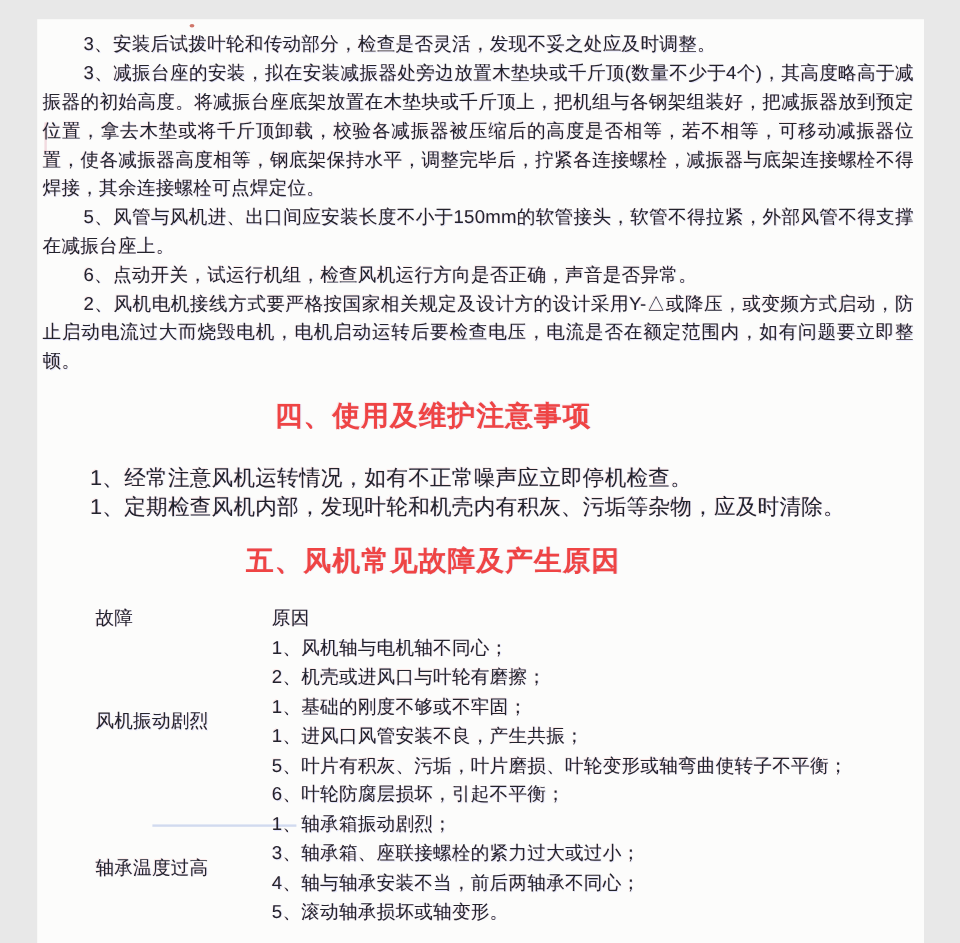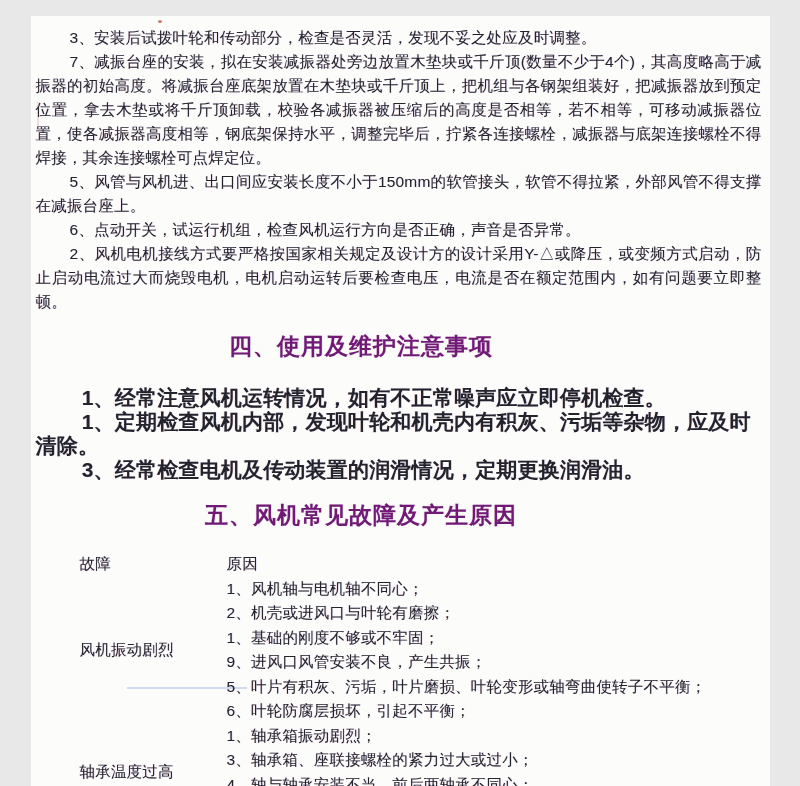--- a/index.html
+++ b/index.html
@@ -36,36 +36,36 @@
     font-weight: 500;
   }
   
   .section-heading {
     margin: 0;
     margin-right: 75px; 
     font-size: 23px;
     line-height: 32px;
     font-weight: 700;
     text-align: center;
-    color: #701a75;
+    color: #ef4444;
     letter-spacing: 1px;
   }
   .heading-usage { margin-top: 16px; }
   .heading-faults { margin-top: 17px; }
   
   .usage-list {
     margin-top: 24px;
   }
   .usage-item {
     margin: 0;
-    font-size: 21px;
+    font-size: 18px;
     line-height: 24px;
     letter-spacing: 0.2px;
     text-indent: 2.2em;
-    font-weight: 700;
+    font-weight: 400;
   }
   
   .fault-table {
     margin-top: 21px;
     margin-left: 44px;
     font-size: 15.5px;
     line-height: 24.5px;
     letter-spacing: 0.2px;
     font-weight: 500;
   }
@@ -112,49 +112,48 @@
 <body>
 
 <div class="page">
   <div class="artifact speck-red"></div>
   <div class="artifact smudge-pink"></div>
   <div class="artifact smudge-blue"></div>
 
   <div class="content">
 
     <p class="para">3、安装后试拨叶轮和传动部分，检查是否灵活，发现不妥之处应及时调整。</p>
-    <p class="para">7、减振台座的安装，拟在安装减振器处旁边放置木垫块或千斤顶(数量不少于4个)，其高度略高于减振器的初始高度。将减振台座底架放置在木垫块或千斤顶上，把机组与各钢架组装好，把减振器放到预定位置，拿去木垫或将千斤顶卸载，校验各减振器被压缩后的高度是否相等，若不相等，可移动减振器位置，使各减振器高度相等，钢底架保持水平，调整完毕后，拧紧各连接螺栓，减振器与底架连接螺栓不得焊接，其余连接螺栓可点焊定位。</p>
+    <p class="para">3、减振台座的安装，拟在安装减振器处旁边放置木垫块或千斤顶(数量不少于4个)，其高度略高于减振器的初始高度。将减振台座底架放置在木垫块或千斤顶上，把机组与各钢架组装好，把减振器放到预定位置，拿去木垫或将千斤顶卸载，校验各减振器被压缩后的高度是否相等，若不相等，可移动减振器位置，使各减振器高度相等，钢底架保持水平，调整完毕后，拧紧各连接螺栓，减振器与底架连接螺栓不得焊接，其余连接螺栓可点焊定位。</p>
     <p class="para">5、风管与风机进、出口间应安装长度不小于150mm的软管接头，软管不得拉紧，外部风管不得支撑在减振台座上。</p>
     <p class="para">6、点动开关，试运行机组，检查风机运行方向是否正确，声音是否异常。</p>
     <p class="para">2、风机电机接线方式要严格按国家相关规定及设计方的设计采用Y-△或降压，或变频方式启动，防止启动电流过大而烧毁电机，电机启动运转后要检查电压，电流是否在额定范围内，如有问题要立即整顿。</p>
 
     <h2 class="section-heading heading-usage">四、使用及维护注意事项</h2>
 
     <div class="usage-list">
       <p class="usage-item">1、经常注意风机运转情况，如有不正常噪声应立即停机检查。</p>
       <p class="usage-item">1、定期检查风机内部，发现叶轮和机壳内有积灰、污垢等杂物，应及时清除。</p>
-      <p class="usage-item">3、经常检查电机及传动装置的润滑情况，定期更换润滑油。</p>
     </div>
 
     <h2 class="section-heading heading-faults">五、风机常见故障及产生原因</h2>
 
     <div class="fault-table">
 
       <div class="fault-row">
         <div class="col-fault">故障</div>
         <div class="col-reasons">原因</div>
       </div>
 
       <div class="fault-row">
         <div class="col-fault">风机振动剧烈</div>
         <div class="col-reasons">
           <div class="reason-line">1、风机轴与电机轴不同心；</div>
           <div class="reason-line">2、机壳或进风口与叶轮有磨擦；</div>
           <div class="reason-line">1、基础的刚度不够或不牢固；</div>
-          <div class="reason-line">9、进风口风管安装不良，产生共振；</div>
+          <div class="reason-line">1、进风口风管安装不良，产生共振；</div>
           <div class="reason-line">5、叶片有积灰、污垢，叶片磨损、叶轮变形或轴弯曲使转子不平衡；</div>
           <div class="reason-line">6、叶轮防腐层损坏，引起不平衡；</div>
         </div>
       </div>
 
       <div class="fault-row">
         <div class="col-fault">轴承温度过高</div>
         <div class="col-reasons">
           <div class="reason-line">1、轴承箱振动剧烈；</div>
           <div class="reason-line">3、轴承箱、座联接螺栓的紧力过大或过小；</div>

